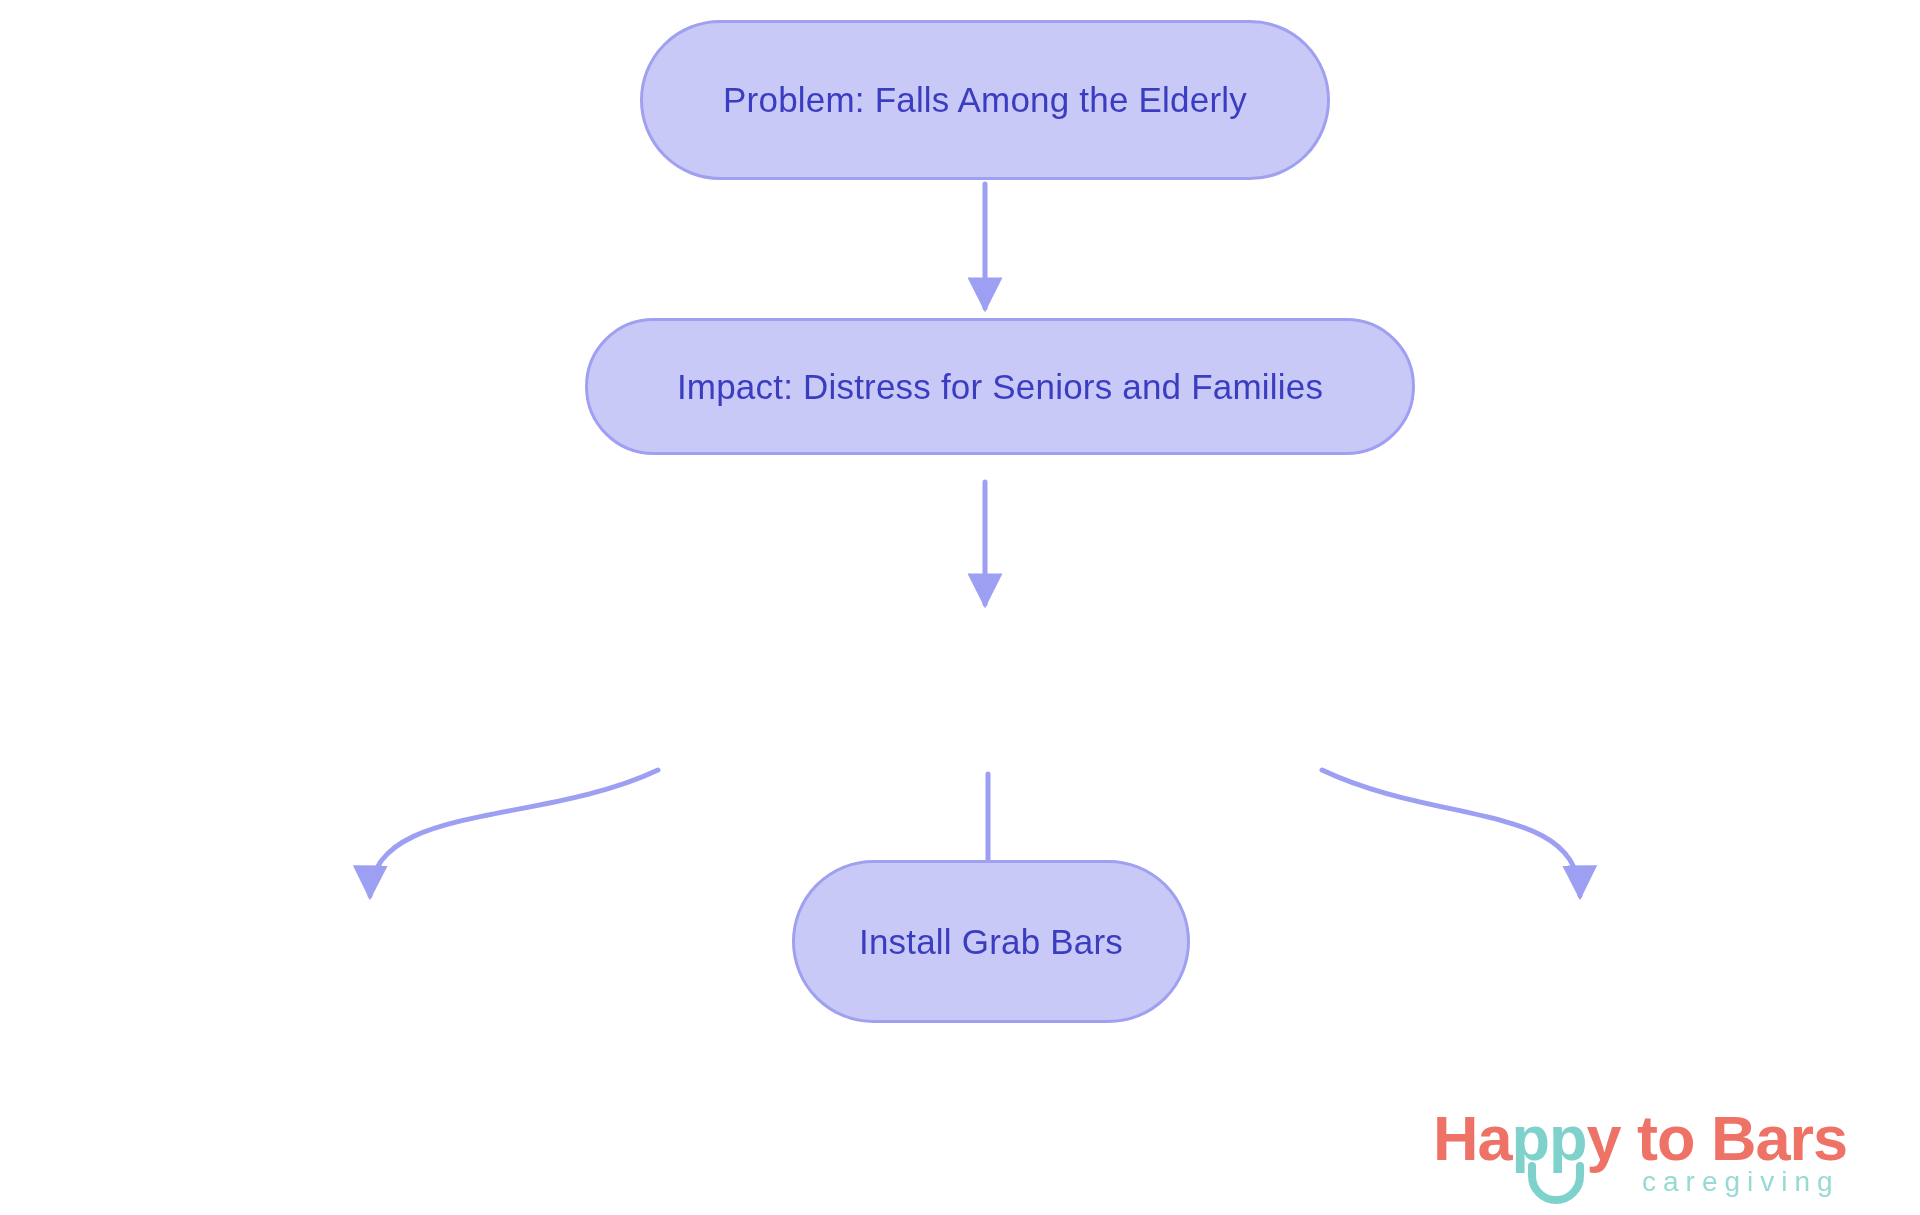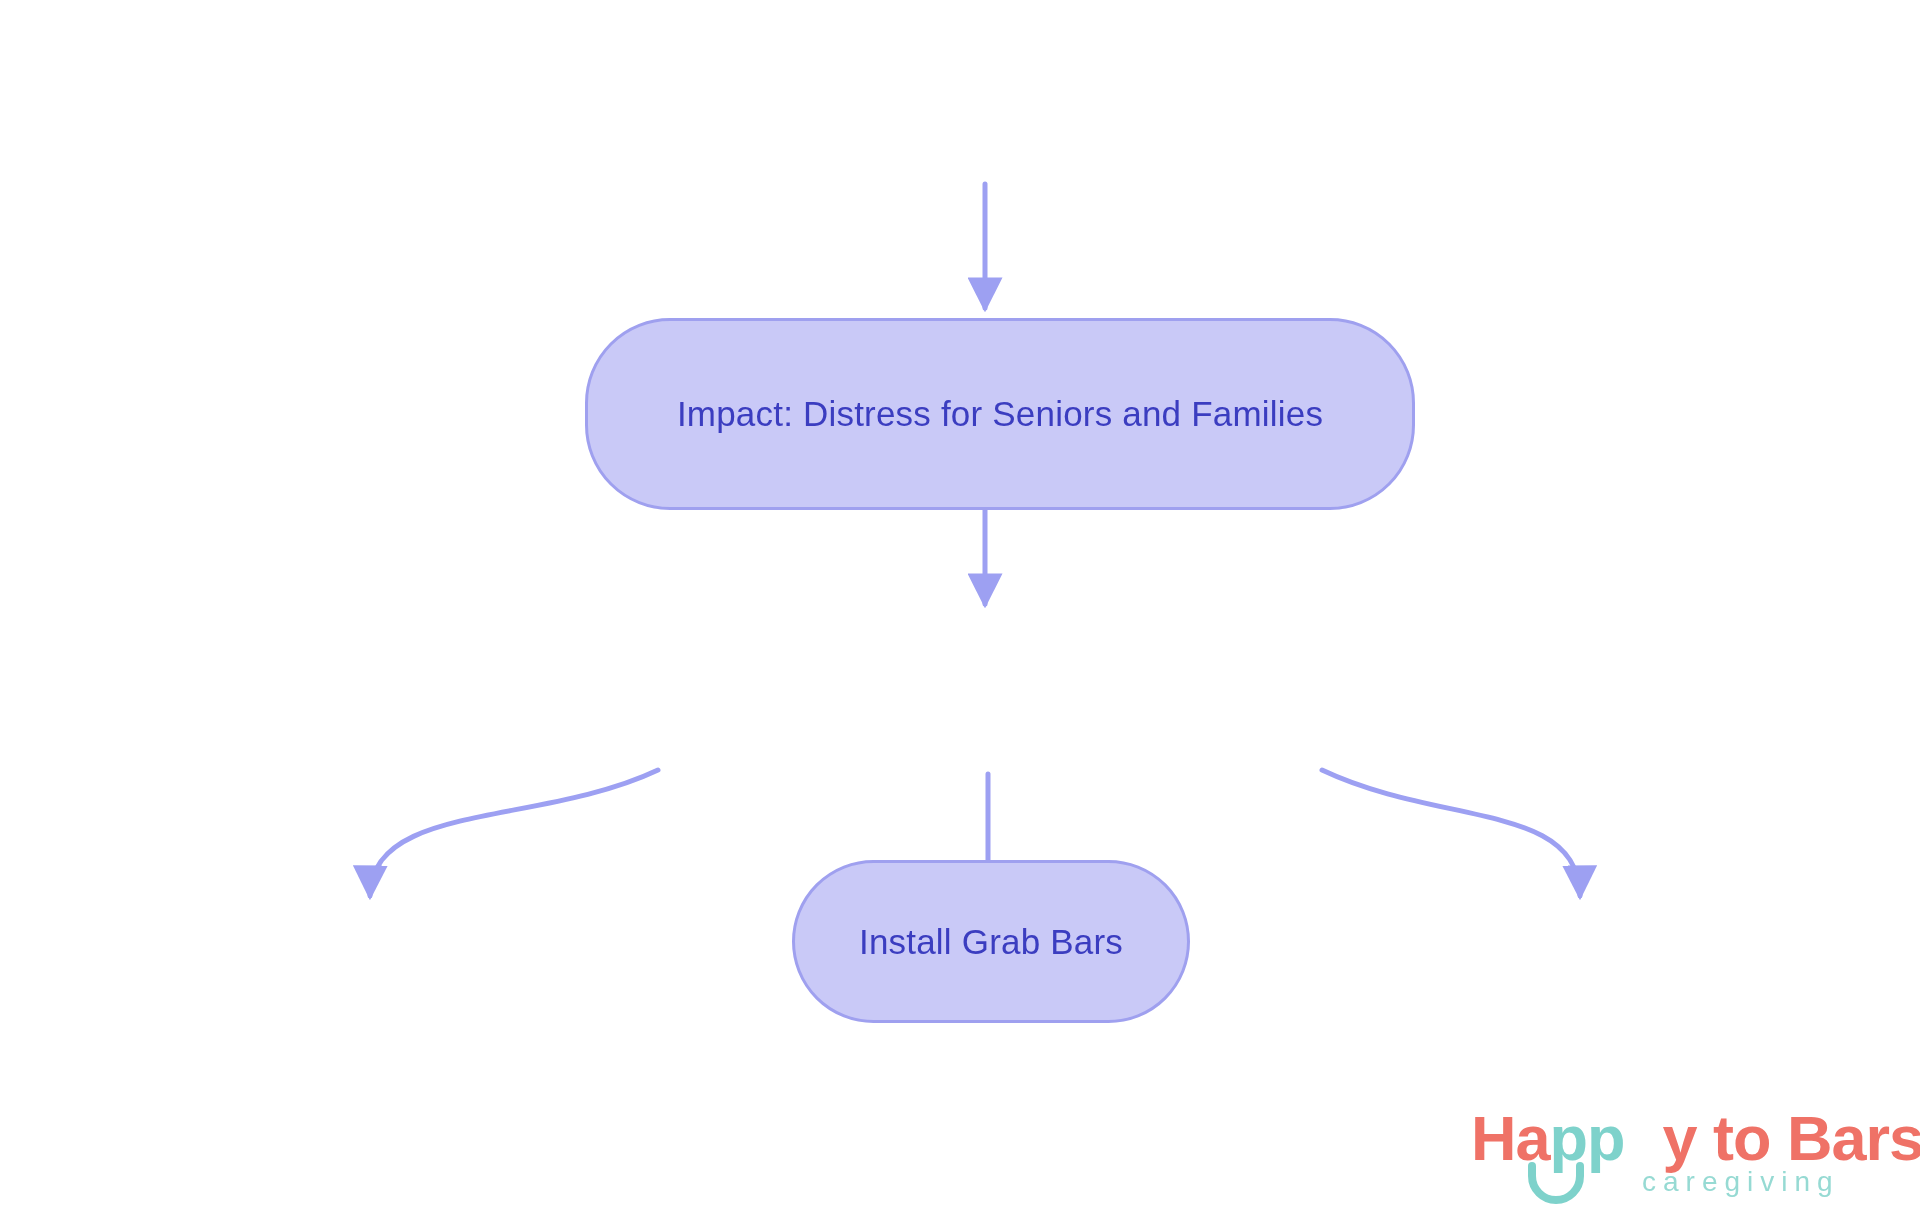--- a/index.html
+++ b/index.html
@@ -54,21 +54,21 @@
   }
   #logo-line1 {
     position: absolute;
     left: 0;
     top: 0;
     font-size: 63px;
     font-weight: bold;
     letter-spacing: -1px;
     white-space: nowrap;
   }
-  .coral { color: var(--logo_coral, #ef7267); margin-left: 38px; }
+  .coral { color: var(--logo_coral, #ef7267); }
   .teal  { color: var(--logo_teal, #7ed2cb); }
   #logo-tagline {
     position: absolute;
     left: 209px;
     top: 64px;
     font-size: 28px;
     letter-spacing: 7px;
     color: var(--logo_teal_light, #96dad3);
     white-space: nowrap;
   }
@@ -87,22 +87,23 @@
 
     <path class="edge" d="M 985 184 L 985 308" marker-end="url(#arrowhead)"></path>
     <path class="edge" d="M 985 482 L 985 604" marker-end="url(#arrowhead)"></path>
     <path class="edge" d="M 658 770 C 540 826, 371 802, 370 896" marker-end="url(#arrowhead)"></path>
     <path class="edge" d="M 988 774 L 988 896" marker-end="url(#arrowhead)"></path>
     <path class="edge" d="M 1322 770 C 1440 826, 1579 802, 1580 896" marker-end="url(#arrowhead)"></path>
 
     <path class="smile" d="M 1532 1166 L 1532 1176 A 24 24 0 0 0 1580 1176 L 1580 1166"></path>
   </svg>
 
+  <div class="node" style="left:640px; top:20px; width:690px; height:160px;">Problem: Falls Among the Elderly</div>
 
-  <div class="node" style="left:585px; top:318px; width:830px; height:192px;">Impact: Distress for Seniors and Families</div>
+  <div class="node" style="left:585px; top:318px; width:830px; height:137px;">Impact: Distress for Seniors and Families</div>
 
 
 
   <div class="node" style="left:792px; top:860px; width:398px; height:163px;">Install Grab Bars</div>
 
 
   <div id="logo">
     <div id="logo-line1">
       <span class="coral">Ha</span><span class="teal">pp</span><span class="coral">y to Bars</span>
     </div>

